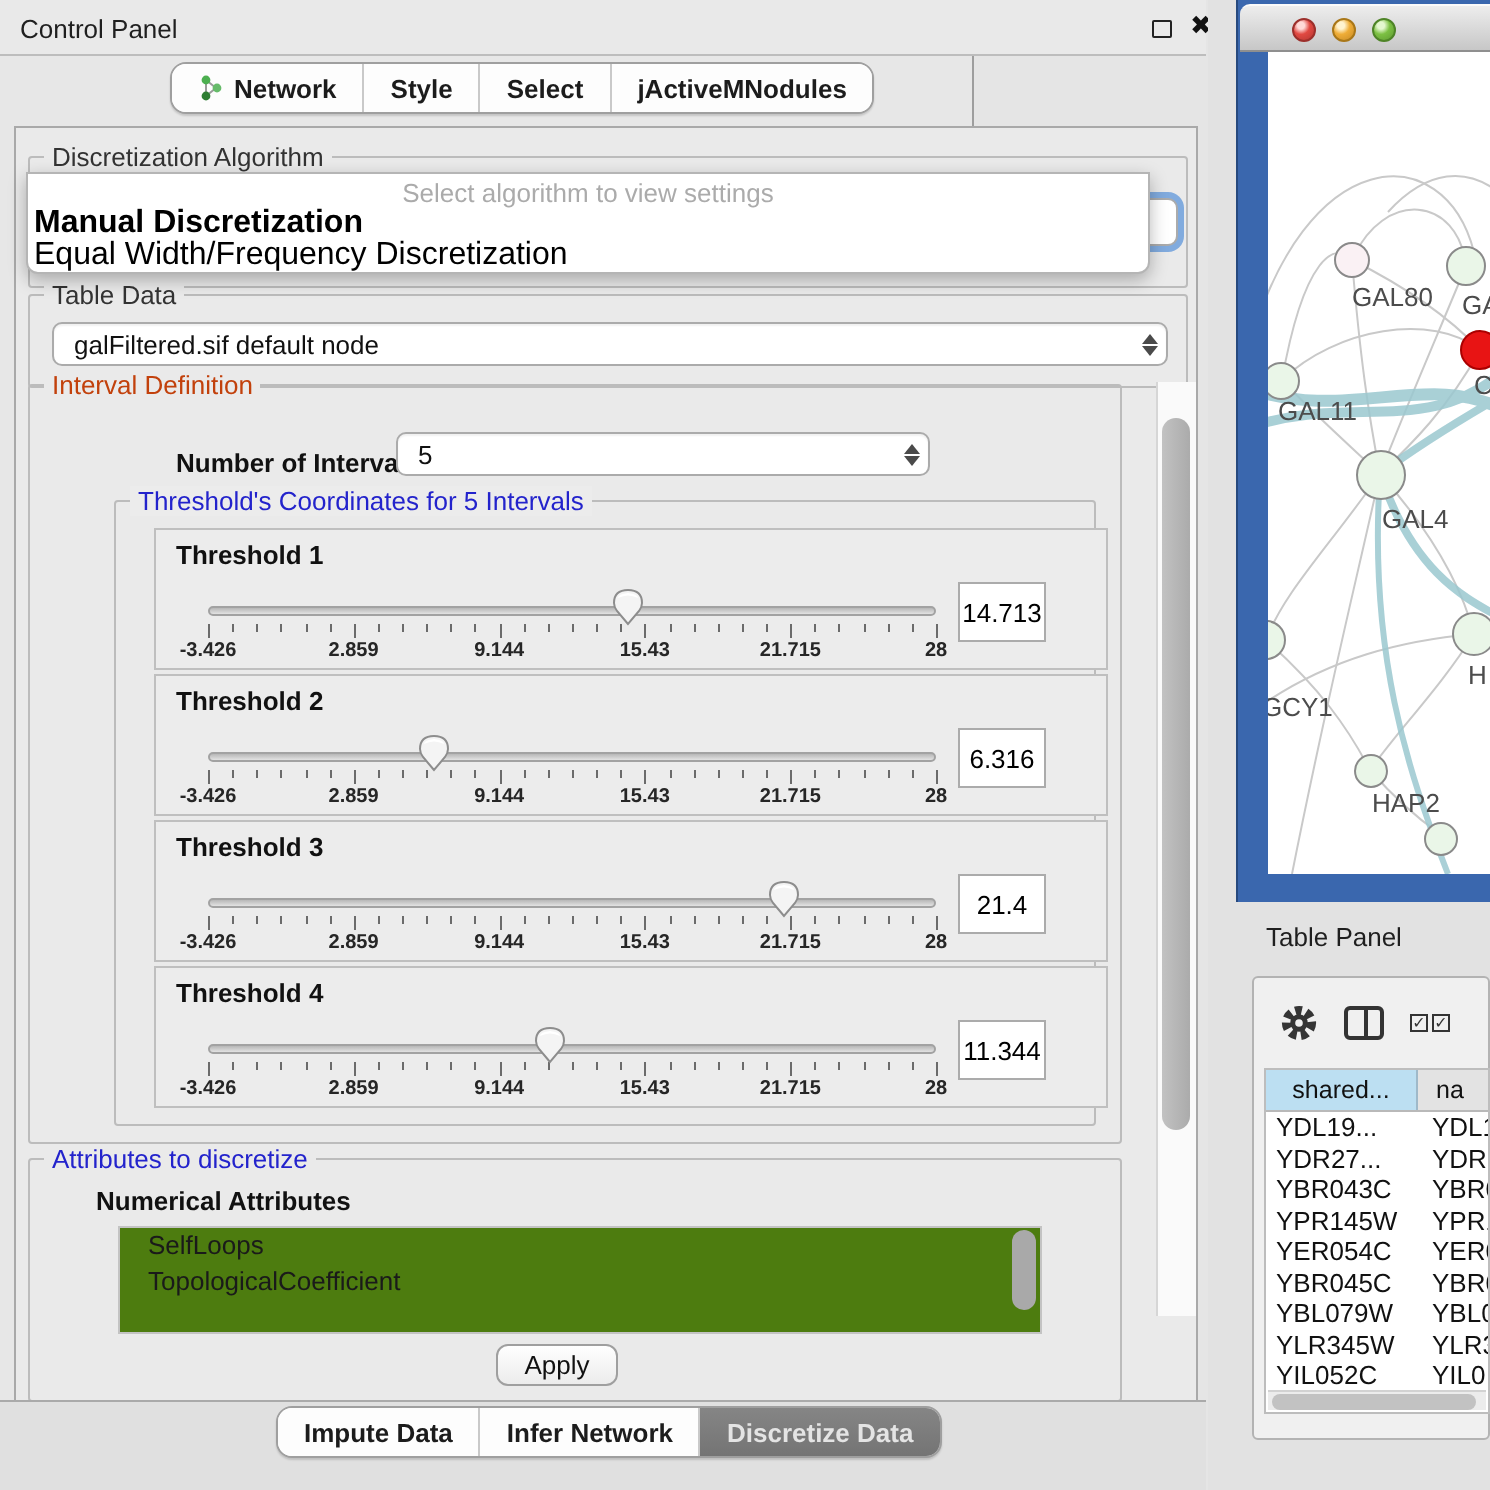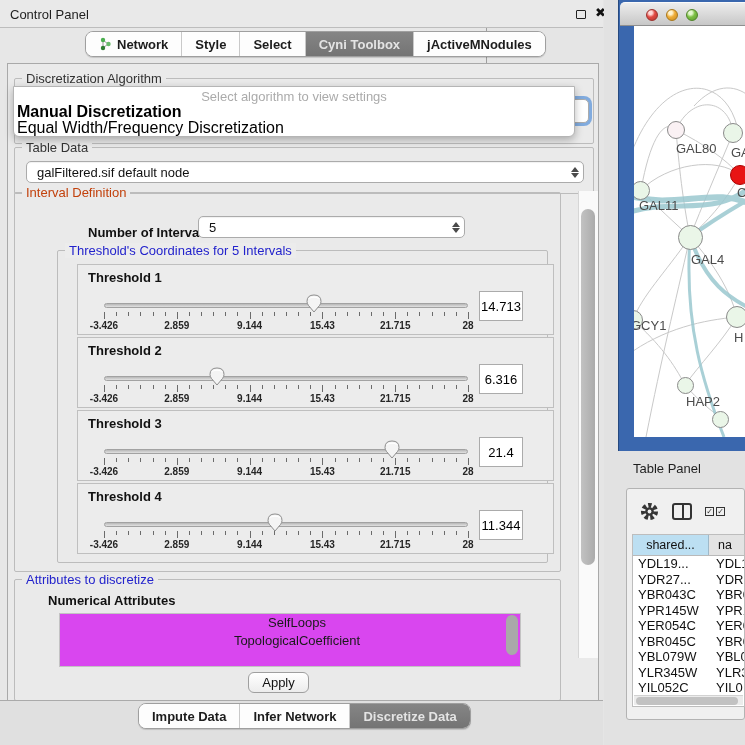--- a/index.html
+++ b/index.html
@@ -51,21 +51,21 @@
   .track{position:absolute;left:26px;top:38px;width:364px;height:5px;border-radius:3px;background:linear-gradient(#b7b7b7,#e2e2e2);border:1px solid #a2a2a2;}
   .thumb{position:absolute;top:29px;width:16px;height:19px;margin-left:-8px;z-index:2;}
   .ruler{position:absolute;left:26px;top:47px;width:364px;height:20px;}
   .tick{position:absolute;top:0;width:1px;background:#6b6b6b;}
   .tick.minor{height:4px;}
   .tick.major{height:7px;}
   .tlabel{position:absolute;top:8px;transform:translateX(-50%);font-size:10px;font-weight:bold;color:#262626;white-space:nowrap;}
   .vbox{position:absolute;right:30px;top:26px;width:44px;height:30px;background:#fff;border:1px solid #ababab;font-size:13px;color:#000;display:flex;align-items:center;justify-content:center;}
 
   
-  #attr-list{left:58px;top:612px;width:462px;height:54px;background:#d946ef;border:1px solid #c3c3c3;overflow:hidden;text-align:center;}
+  #attr-list{left:58px;top:612px;width:462px;height:54px;background:#4d7c0f;border:1px solid #c3c3c3;overflow:hidden;}
   #attr-list .item{font-size:13px;color:#1a1a1a;padding:1px 0 1px 14px;line-height:16px;}
   #attr-sb{left:505px;top:614px;width:12px;height:40px;background:#a9a9a9;border-radius:6px;}
 
   
   #main-sb-track{left:577px;top:190px;width:20px;height:467px;background:#fafafa;border-left:1px solid #d6d6d6;}
   #main-sb-thumb{left:580px;top:208px;width:14px;height:356px;background:linear-gradient(90deg,#c2c2c2,#ababab);border-radius:7px;}
 
   #apply-btn{left:247px;top:671px;width:61px;height:21px;background:linear-gradient(#fff,#ececec);border:1px solid #9f9f9f;border-radius:6px;font-size:13px;color:#111;display:flex;align-items:center;justify-content:center;}
 
   #bottom-strip{left:0;top:700px;width:603px;height:45px;background:#e0e0e0;border-top:1px solid #aaa;}
@@ -122,23 +122,20 @@
           <circle cx="4" cy="11" r="2.2" fill="#2e7d32"></circle>
           <circle cx="9.5" cy="7" r="2.2" fill="#66bb6a"></circle>
         </svg>
         <span>Network</span>
       </div>
       <div class="seg">
           <span>Style</span>
         </div>
       <div class="seg">
           <span>Select</span>
-        </div>
-      <div class="seg sel">
-          <span>Cyni Toolbox</span>
         </div>
       <div class="seg">
           <span>jActiveMNodules</span>
         </div>
     </div>
 
     <div id="content-card" class="abs">
 
       <div class="groupbox" style="left:6px;top:14px;width:580px;height:66px;">
         <span class="gtitle dark">Discretization Algorithm</span>
@@ -448,21 +445,21 @@
     <div class="node" style="left:44px;top:199px;width:25px;height:25px;"></div>
     <div class="node" style="left:-11px;top:284px;width:20px;height:20px;"></div>
     <div class="node" style="left:92px;top:280px;width:22px;height:22px;"></div>
     <div class="node" style="left:43px;top:351px;width:17px;height:17px;"></div>
     <div class="node" style="left:78px;top:385px;width:17px;height:17px;"></div>
     <span class="nlabel" style="left:42px;top:115px;">GAL80</span>
     <span class="nlabel" style="left:97px;top:119px;">GA</span>
     <span class="nlabel" style="left:103px;top:159px;">C</span>
     <span class="nlabel" style="left:5px;top:172px;">GAL11</span>
     <span class="nlabel" style="left:57px;top:226px;">GAL4</span>
-    <span class="nlabel" style="left:-3px;top:292px;">GCY1</span>
+    <span class="nlabel" style="left:-3px;top:320px;">GCY1</span>
     <span class="nlabel" style="left:100px;top:304px;">H</span>
     <span class="nlabel" style="left:52px;top:368px;">HAP2</span>
   </div>
 
   <span id="tp-title" class="abs">Table Panel</span>
   <div id="tp-card" class="abs"></div>
   <div id="tp-toolbar" class="abs">
     <svg width="19" height="19" viewBox="0 0 20 20">
       <circle cx="10" cy="10" r="6.5" fill="none" stroke="#353535" stroke-width="5" stroke-dasharray="3.4 2.3"></circle>
       <circle cx="10" cy="10" r="4.6" fill="#353535"></circle>

